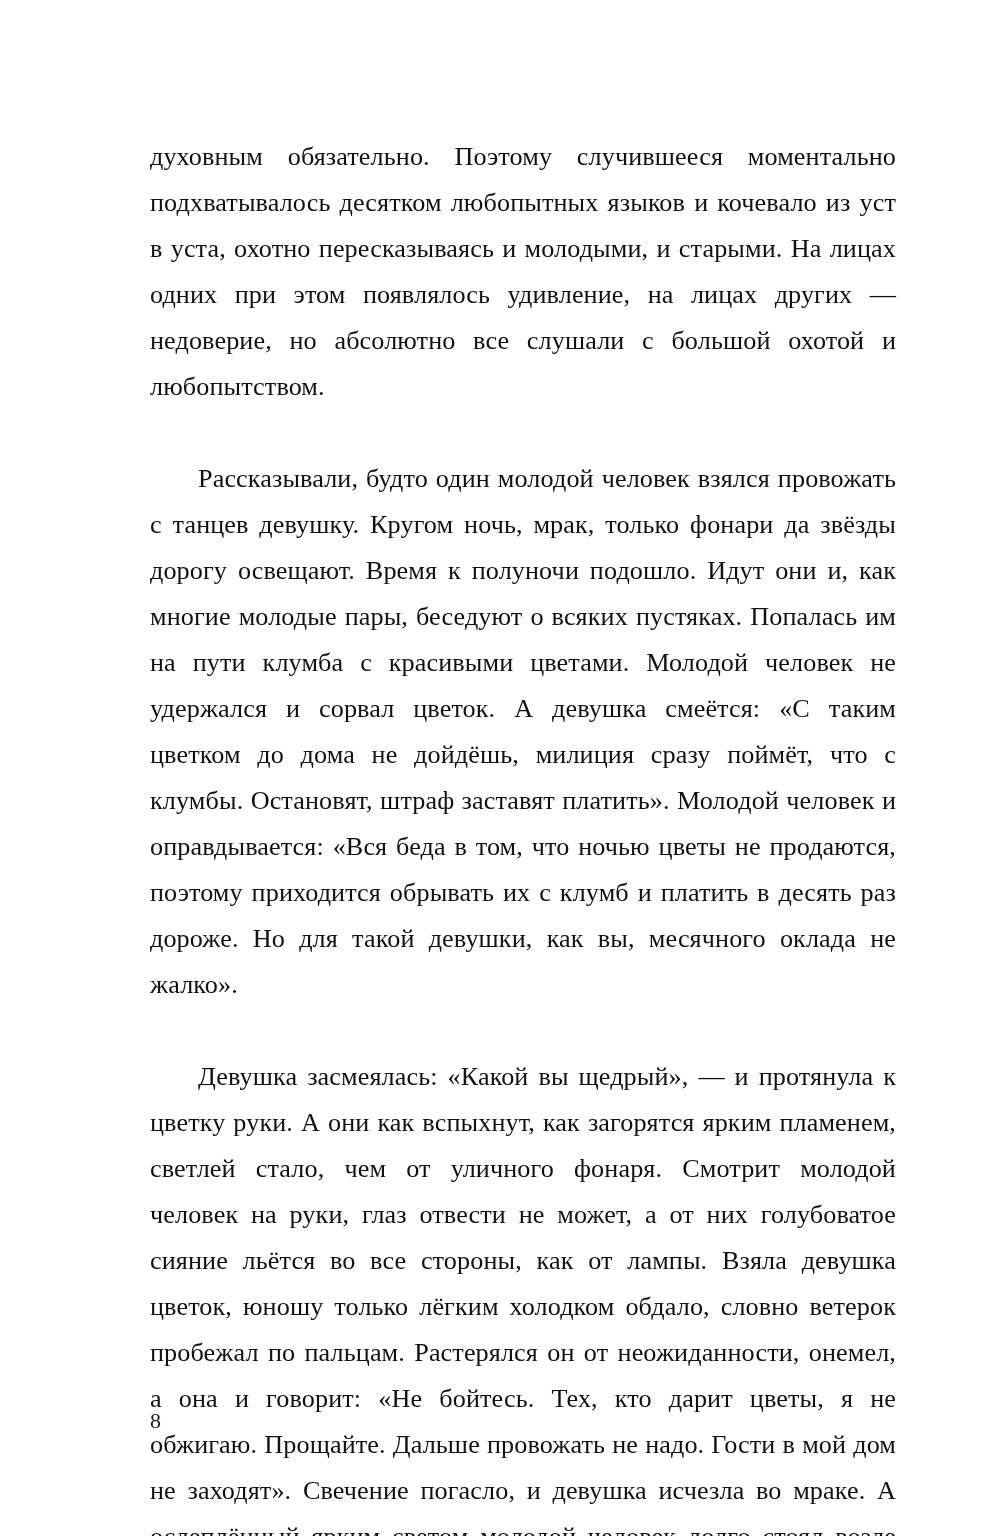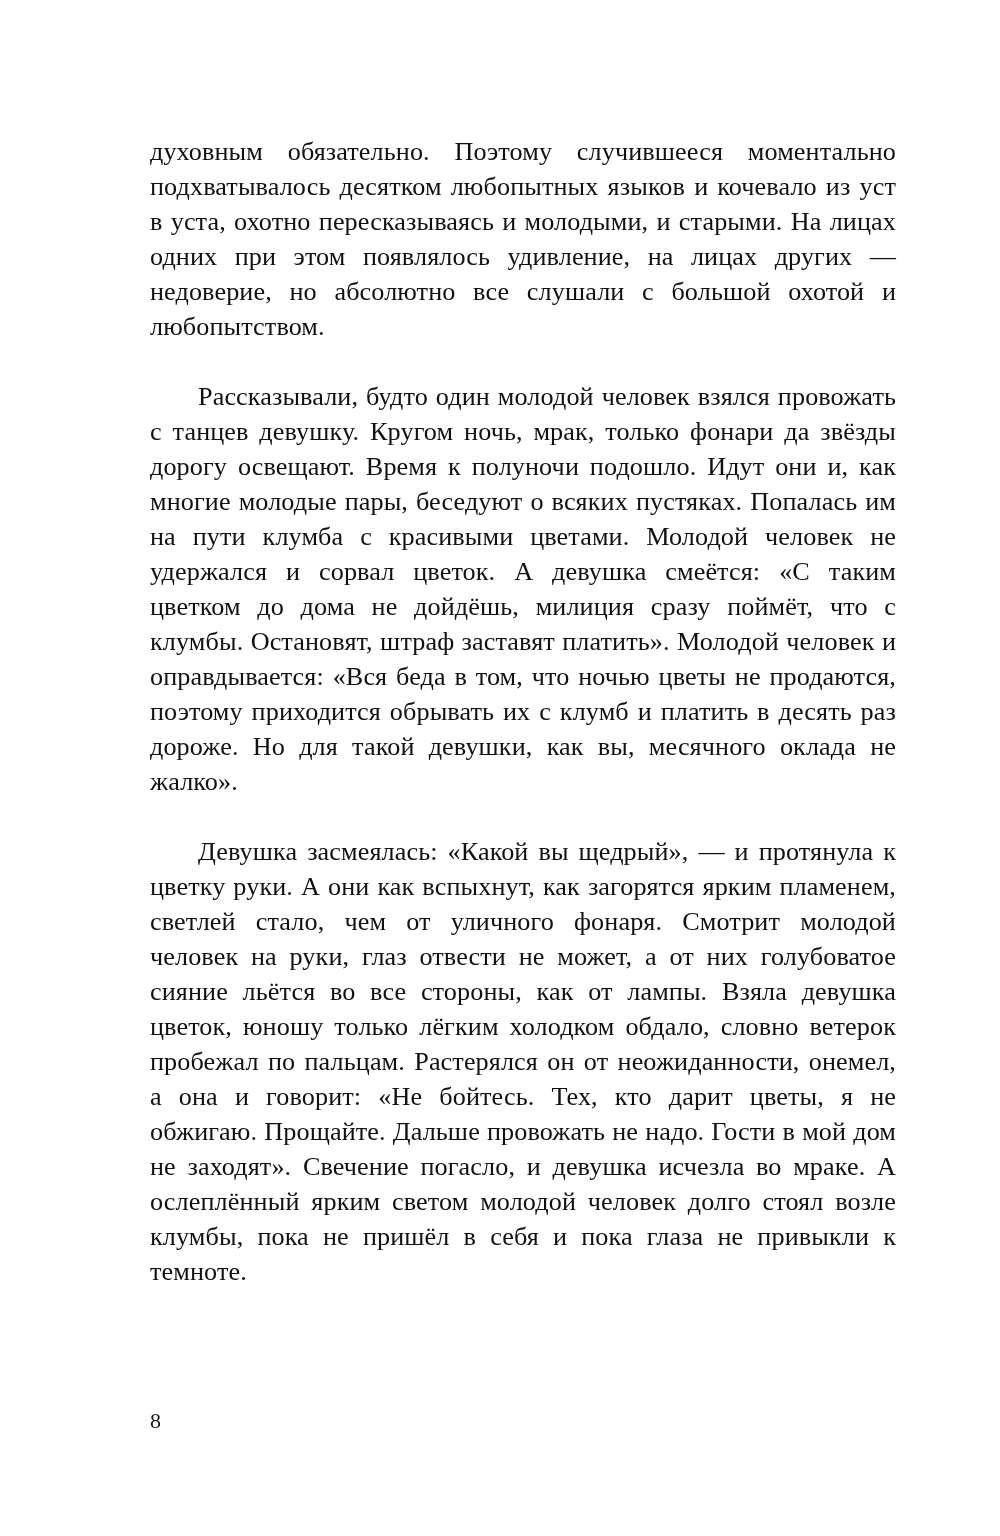--- a/index.html
+++ b/index.html
@@ -23,21 +23,21 @@
   }
   .text-block {
     position: absolute;
     left: 150px;
     top: 134px;
     width: 746px;
   }
   .para {
     margin: 0;
     font-size: 26.2px;
-    line-height: 35px;
+    line-height: 46px;
     text-align: justify;
     text-indent: 48px;
     letter-spacing: 0.1px;
     word-spacing: 0.3px;
     -webkit-font-smoothing: antialiased;
   }
   .para.first {
     text-indent: 0;
   }
   

